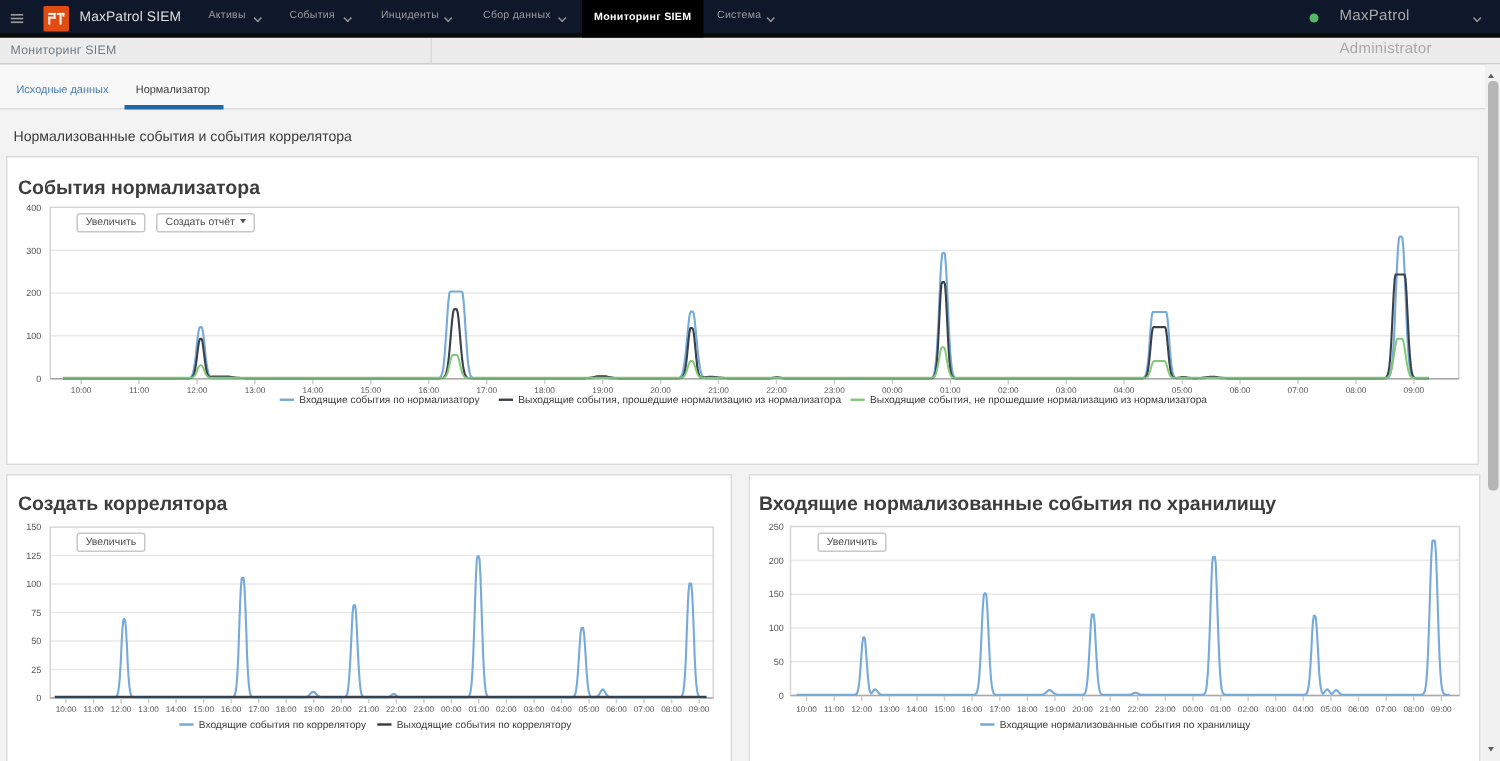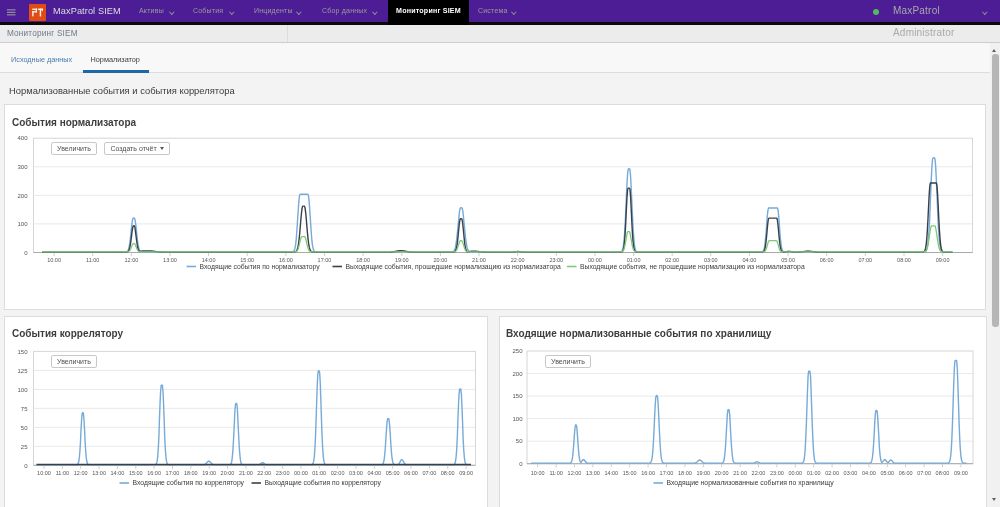--- a/index.html
+++ b/index.html
@@ -1,35 +1,35 @@
 <!DOCTYPE html>
 <html><head><meta charset="utf-8"><title>MaxPatrol SIEM</title>
 <style>
 *{margin:0;padding:0;box-sizing:border-box;}
 html,body{width:1000px;height:507px;overflow:hidden;font-family:"Liberation Sans",sans-serif;background:#f3f3f3;}
 .abs{position:absolute;}
-#nav{position:absolute;left:0;top:0;width:1000px;height:25px;background:#4c1d95;z-index:10;}
+#nav{position:absolute;left:0;top:0;width:1000px;height:25px;background:#0f172a;z-index:10;}
 #navstrip{position:absolute;left:0;top:22px;width:1000px;height:3px;background:#0a0a0a;}
 .navitem{position:absolute;top:0;height:22px;line-height:22px;font-size:7px;color:#9b9b9b;letter-spacing:.2px;}
 .chev{position:absolute;width:3.6px;height:3.6px;border-right:1px solid #8f8f8f;border-bottom:1px solid #8f8f8f;transform:rotate(45deg);}
 #navactive{position:absolute;left:388px;top:0;width:81px;height:25px;background:#000;color:#fff;font-weight:bold;font-size:7.1px;text-align:center;line-height:23px;letter-spacing:.2px;}
 #crumb{position:absolute;left:0;top:25px;width:1000px;height:18px;background:#ececec;border-bottom:1px solid #cdcdcd;z-index:9;}
 #crumb .txt{position:absolute;left:7px;top:0;line-height:17px;font-size:8.2px;color:#6e7b88;letter-spacing:.2px;}
 #crumb .div{position:absolute;left:287px;top:0;width:1px;height:17px;background:#dcdcdc;}
 #tabstrip{position:absolute;left:0;top:43px;width:1000px;height:30px;background:#f8f8f8;}
 #tabborder{position:absolute;left:0;top:72px;width:991px;height:1px;background:#dcdcdc;}
 #tab1{position:absolute;left:11px;top:55px;font-size:7.3px;color:#4a7dad;}
 #tab2{position:absolute;left:90.5px;top:55px;font-size:7.3px;color:#3c3c3c;}
 #tabline{position:absolute;left:82.5px;top:69.5px;width:66.5px;height:3px;background:#1e68a6;}
 #heading{position:absolute;left:9px;top:85px;font-size:9.4px;color:#3b3b3b;text-align:center;}
 .panel{position:absolute;background:#fff;border:1px solid #dcdcdc;}
 #panel1{left:4px;top:104px;width:982px;height:206px;}
 #panel2{left:4px;top:316px;width:484px;height:200px;}
 #panel3{left:499px;top:316px;width:488px;height:200px;}
-.ptitle{position:absolute;font-size:10px;font-weight:bold;color:#3d3d3d;z-index:6;}
+.ptitle{position:absolute;font-size:13px;font-weight:bold;color:#3d3d3d;z-index:6;}
 .btn{position:absolute;height:13px;background:#fff;border:1px solid #c8c8c8;border-radius:2px;font-size:7px;color:#4f4f4f;text-align:center;line-height:11px;z-index:7;}
 .caret{display:inline-block;width:0;height:0;border-left:2.6px solid transparent;border-right:2.6px solid transparent;border-top:3px solid #555;vertical-align:1px;margin-left:3px;}
 #sbtrack{position:absolute;left:990px;top:43px;width:10px;height:464px;background:#f1f1f1;z-index:11;}
 #sbthumb{position:absolute;left:2px;top:11px;width:6.5px;height:273px;background:#b6b6b6;border-radius:3px;}
 .arrowup{position:absolute;left:2.4px;width:0;height:0;border-left:2.8px solid transparent;border-right:2.8px solid transparent;}
 </style></head>
 <body>
 <div id="nav">
   <div id="navstrip"></div>
   <svg class="abs" style="left:7px;top:9px" width="10" height="8">
@@ -73,21 +73,21 @@
 <div id="tabstrip"></div>
 <div id="tabborder"></div>
 <div id="tab1">Исходные данных</div>
 <div id="tab2">Нормализатор</div>
 <div id="tabline"></div>
 <div id="heading">Нормализованные события и события коррелятора</div>
 <div class="panel" id="panel1"></div>
 <div class="panel" id="panel2"></div>
 <div class="panel" id="panel3"></div>
 <div class="ptitle" style="left:12px;top:117px;">События нормализатора</div>
-<div class="ptitle" style="left:12px;top:327.5px;">События коррелятору</div>
+<div class="ptitle" style="left:12px;top:327.5px;">Создать коррелятора</div>
 <div class="ptitle" style="left:506px;top:327.5px;">Входящие нормализованные события по хранилищу</div>
 <svg width="1000" height="507" viewBox="0 0 1000 507" style="position:absolute;left:0;top:0;z-index:5" font-family="Liberation Sans, sans-serif">
     <rect x="33.5" y="138.2" width="939.0" height="114.3" fill="#ffffff"></rect>
 <text x="27.5" y="140.4" font-size="6.0" fill="#555555" text-anchor="end">400</text>
 <line x1="33.5" y1="166.8" x2="972.5" y2="166.8" stroke="#e9e9e9" stroke-width="1"></line>
 <text x="27.5" y="169.0" font-size="6.0" fill="#555555" text-anchor="end">300</text>
 <line x1="33.5" y1="195.3" x2="972.5" y2="195.3" stroke="#e9e9e9" stroke-width="1"></line>
 <text x="27.5" y="197.5" font-size="6.0" fill="#555555" text-anchor="end">200</text>
 <line x1="33.5" y1="223.9" x2="972.5" y2="223.9" stroke="#e9e9e9" stroke-width="1"></line>
 <text x="27.5" y="226.1" font-size="6.0" fill="#555555" text-anchor="end">100</text>

